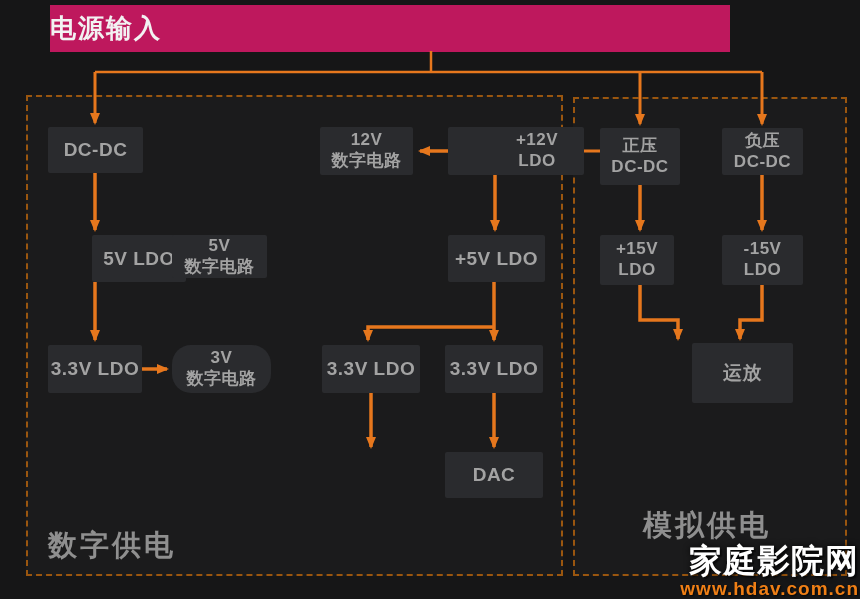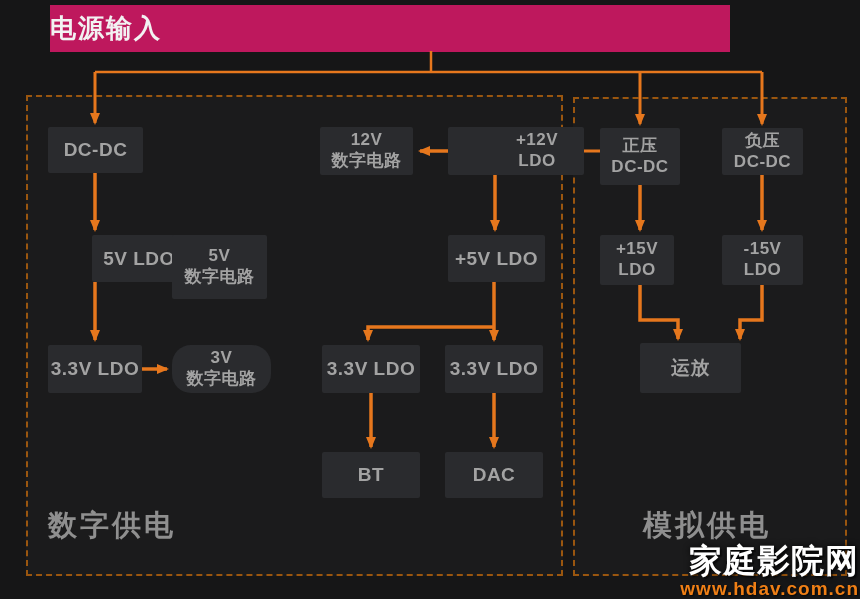--- a/index.html
+++ b/index.html
@@ -14,21 +14,21 @@
   }
   .header span{color:#f2f2f2;font-size:26px;font-weight:bold;letter-spacing:2px;}
   .section{
     position:absolute;border:2px dashed #9a560f;background:#1b1b1c;
   }
   .section.digital{left:26px;top:95px;width:533px;height:477px;}
   .section.analog{left:573px;top:97px;width:270px;height:475px;}
   .section-label{
     position:absolute;color:#8f8f8f;font-size:29px;font-weight:bold;letter-spacing:3px;
   }
-  .section.digital .section-label{left:20px;bottom:28px;}
+  .section.digital .section-label{left:20px;bottom:8px;}
   .section.analog .section-label{left:24px;bottom:28px;margin-left:44px;}
   .wires{position:absolute;left:0;top:0;pointer-events:none;}
   .node{
     position:absolute;background:#2a2b2e;color:#a3a3a3;
     display:flex;flex-direction:column;align-items:center;justify-content:center;
     font-weight:bold;font-size:19px;letter-spacing:.5px;border-radius:2px;
     text-align:center;
   }
   .node.two{font-size:17px;}
   .node .l{display:block;line-height:1.22;}
@@ -93,21 +93,21 @@
       <polyline points="762,285 762,320 740,320 740,339" stroke-width="3.5" marker-end="url(#ah)"></polyline>
     </g>
   </svg>
 
   <div class="node" style="left:48px;top:127px;width:95px;height:46px;">
     <span class="l">DC-DC</span>
   </div>
   <div class="node" style="left:48px;top:235px;width:94px;height:47px;margin-left:44px;">
     <span class="l">5V LDO</span>
   </div>
-  <div class="node two" style="left:172px;top:235px;width:95px;height:64px;">
+  <div class="node two" style="left:172px;top:235px;width:95px;height:43px;">
     <span class="l">5V</span>
     <span class="l">数字电路</span>
   </div>
   <div class="node" style="left:48px;top:345px;width:94px;height:48px;">
     <span class="l">3.3V LDO</span>
   </div>
   <div class="node two" style="left:172px;top:345px;width:99px;height:48px;border-radius:19px;">
     <span class="l">3V</span>
     <span class="l">数字电路</span>
   </div>
@@ -122,44 +122,41 @@
   </div>
   <div class="node" style="left:448px;top:235px;width:97px;height:47px;">
     <span class="l">+5V LDO</span>
   </div>
   <div class="node" style="left:322px;top:345px;width:98px;height:48px;">
     <span class="l">3.3V LDO</span>
   </div>
   <div class="node" style="left:445px;top:345px;width:98px;height:48px;">
     <span class="l">3.3V LDO</span>
   </div>
-  <div class="node" style="left:322px;top:452px;width:98px;height:46px;">
-    <span class="l">BT</span>
-  </div>
   <div class="node" style="left:445px;top:452px;width:98px;height:46px;">
     <span class="l">DAC</span>
   </div>
 
   <div class="node two" style="left:600px;top:128px;width:80px;height:57px;">
     <span class="l">正压</span>
     <span class="l">DC-DC</span>
   </div>
   <div class="node two" style="left:722px;top:128px;width:81px;height:47px;">
     <span class="l">负压</span>
     <span class="l">DC-DC</span>
   </div>
   <div class="node two" style="left:600px;top:235px;width:74px;height:50px;">
     <span class="l">+15V</span>
     <span class="l">LDO</span>
   </div>
   <div class="node two" style="left:722px;top:235px;width:81px;height:50px;">
     <span class="l">-15V</span>
     <span class="l">LDO</span>
   </div>
-  <div class="node" style="left:640px;top:343px;width:101px;height:50px;">
+  <div class="node" style="left:692px;top:343px;width:101px;height:60px;">
     <span class="l">运放</span>
   </div>
 
   <div class="watermark">
     <div class="wm-name">家庭影院网</div>
     <div class="wm-url">www.hdav.com.cn</div>
   </div>
 
 </div>
 

